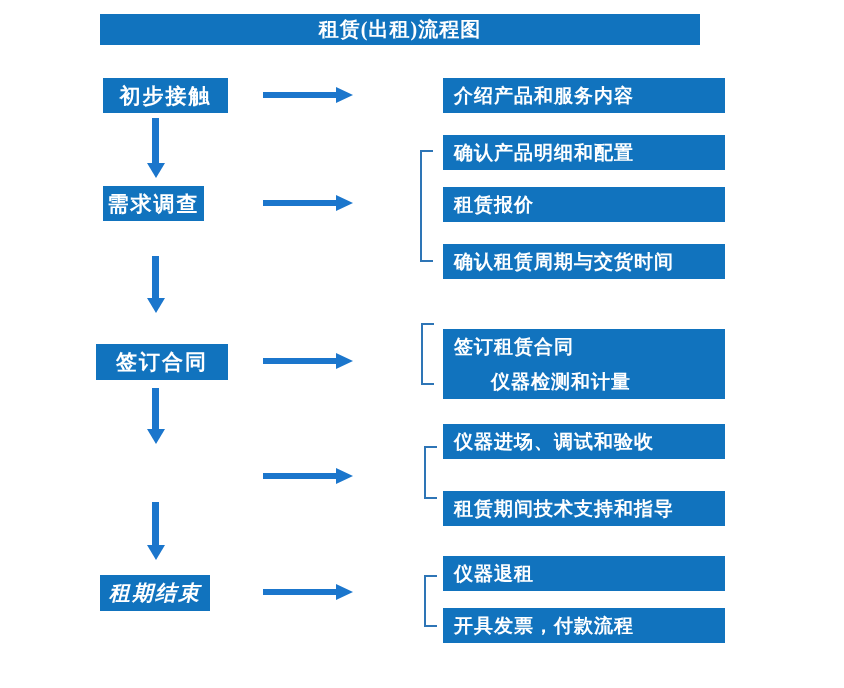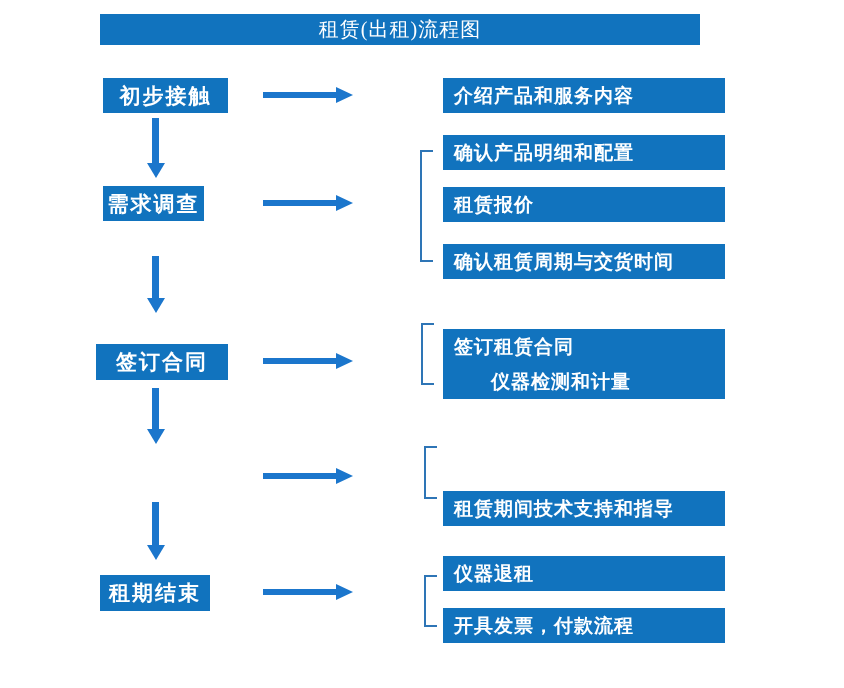--- a/index.html
+++ b/index.html
@@ -15,21 +15,21 @@
     overflow: hidden;
     font-family: "Liberation Serif", "DejaVu Serif", serif;
   }
   .title-bar {
     position: absolute;
     left: 100px; top: 14px;
     width: 600px; height: 31px;
     background: var(--box-blue, #1173BE);
     color: #ffffff;
     font-size: 20px;
-    font-weight: normal;
+    font-weight: bold;
     display: flex;
     align-items: center;
     justify-content: center;
     letter-spacing: 1px;
   }
   .stage {
     position: absolute;
     background: var(--box-blue, #1173BE);
     color: #ffffff;
     font-size: 21px;
@@ -112,21 +112,21 @@
 
 <div class="canvas">
 
   <div class="title-bar">
     <span>租赁(出租)流程图</span>
   </div>
 
   <div class="stage" style="left:103px; top:78px;  width:125px; height:35px;">初步接触</div>
   <div class="stage" style="left:103px; top:186px; width:101px; height:35px;">需求调查</div>
   <div class="stage" style="left:96px; top:344px; width:132px; height:36px;">签订合同</div>
-  <div class="stage" style="left:100px; top:575px; width:110px; height:36px;">租期结束</div>
+  <div class="stage" style="left:100px; top:575px; width:110px; height:36px;font-style:italic;">租期结束</div>
 
   <div class="varrow" style="top:118px; height:60px;">
     <div class="shaft" style="height:46px;"></div>
     <div class="head"></div>
   </div>
   <div class="varrow" style="top:256px; height:57px;">
     <div class="shaft" style="height:43px;"></div>
     <div class="head"></div>
   </div>
   <div class="varrow" style="top:388px; height:56px;">
@@ -163,17 +163,18 @@
   <div class="bracket" style="left:421px; top:323px; height:62px;"></div>
   <div class="bracket" style="left:424px; top:446px; height:53px;"></div>
   <div class="bracket" style="left:424px; top:575px; height:52px;"></div>
 
   <div class="output" style="top:78px;">介绍产品和服务内容</div>
   <div class="output" style="top:135px;">确认产品明细和配置</div>
   <div class="output" style="top:187px;">租赁报价</div>
   <div class="output" style="top:244px;">确认租赁周期与交货时间</div>
   <div class="output" style="top:329px;">签订租赁合同</div>
   <div class="output" style="top:364px;padding-left:48px;">仪器检测和计量</div>
+  <div class="output" style="top:424px;">仪器进场、调试和验收</div>
   <div class="output" style="top:491px;">租赁期间技术支持和指导</div>
   <div class="output" style="top:556px;">仪器退租</div>
   <div class="output" style="top:608px;">开具发票，付款流程</div>
 
 </div>
 
 </body></html>

